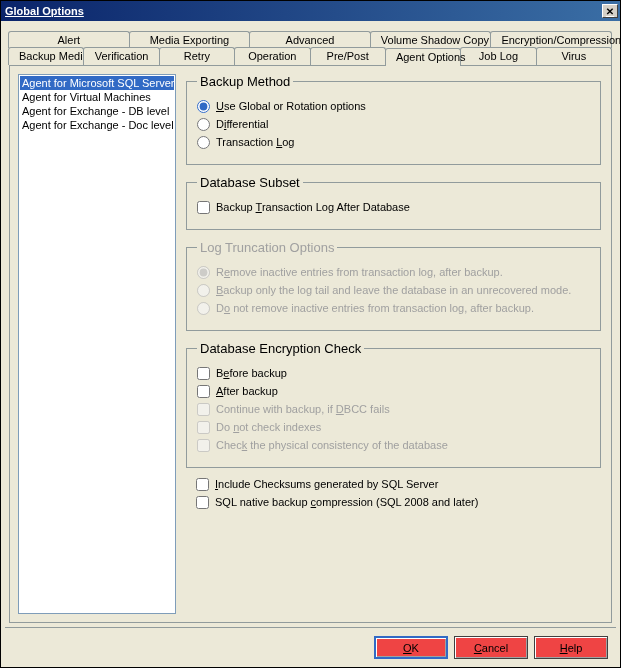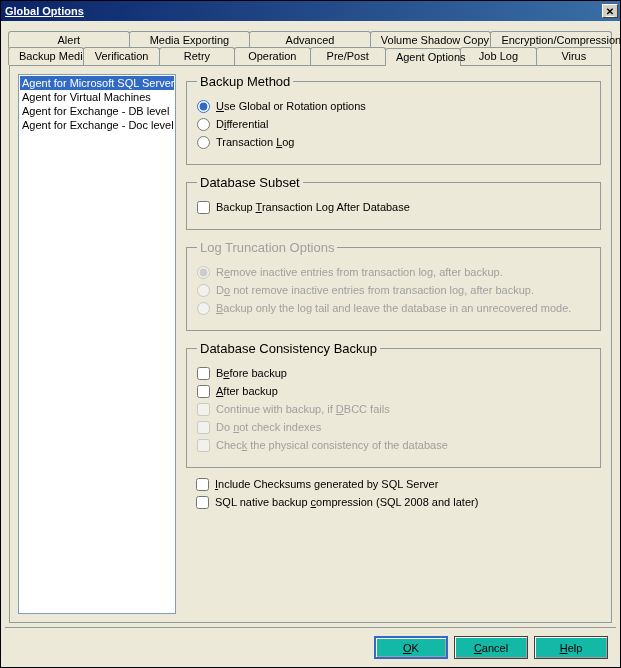--- a/index.html
+++ b/index.html
@@ -139,21 +139,21 @@
   .btnbar {
     border-top: 1px solid #919b9c;
     padding: 8px 8px 4px 0;
     display:flex;
     justify-content:flex-end;
     gap:6px;
   }
   .btn {
     min-width:74px;
     height:23px;
-    background:#14b8a6;
+    background:#ef4444;
     border:1px solid #404040;
     box-shadow: inset 1px 1px 0 #fff, inset -1px -1px 0 #a0a0a0;
     font: 11px Tahoma, sans-serif;
     padding:0 8px;
   }
   .btn.default {
     border:2px solid #316ac5;
   }
 </style>
 </head>
@@ -224,31 +224,31 @@
 
       <fieldset class="disabled">
         <legend>Log Truncation Options</legend>
         <div id="lt-options">
             <label class="radio disabled">
               <input type="radio" name="lt" disabled="" checked="" style="">
               <span>R<span class="u">e</span>move inactive entries from transaction log, after backup.</span>
             </label>
             <label class="radio disabled">
               <input type="radio" name="lt" disabled="" style="">
-              <span>D<span class="u">o</span> not remove inactive entries from transaction log, after backup.</span>
+              <span><span class="u">B</span>ackup only the log tail and leave the database in an unrecovered mode.</span>
             </label>
             <label class="radio disabled">
               <input type="radio" name="lt" disabled="" style="">
-              <span><span class="u">B</span>ackup only the log tail and leave the database in an unrecovered mode.</span>
+              <span>D<span class="u">o</span> not remove inactive entries from transaction log, after backup.</span>
             </label>
           </div>
       </fieldset>
 
       <fieldset>
-        <legend>Database Consistency Backup</legend>
+        <legend>Database Encryption Check</legend>
         <div id="dbcc-options">
             <label class="check">
               <input type="checkbox" style="">
               <span>B<span class="u">e</span>fore backup</span>
             </label>
             <label class="check">
               <input type="checkbox" style="">
               <span><span class="u">A</span>fter backup</span>
             </label>
             <label class="check disabled">

